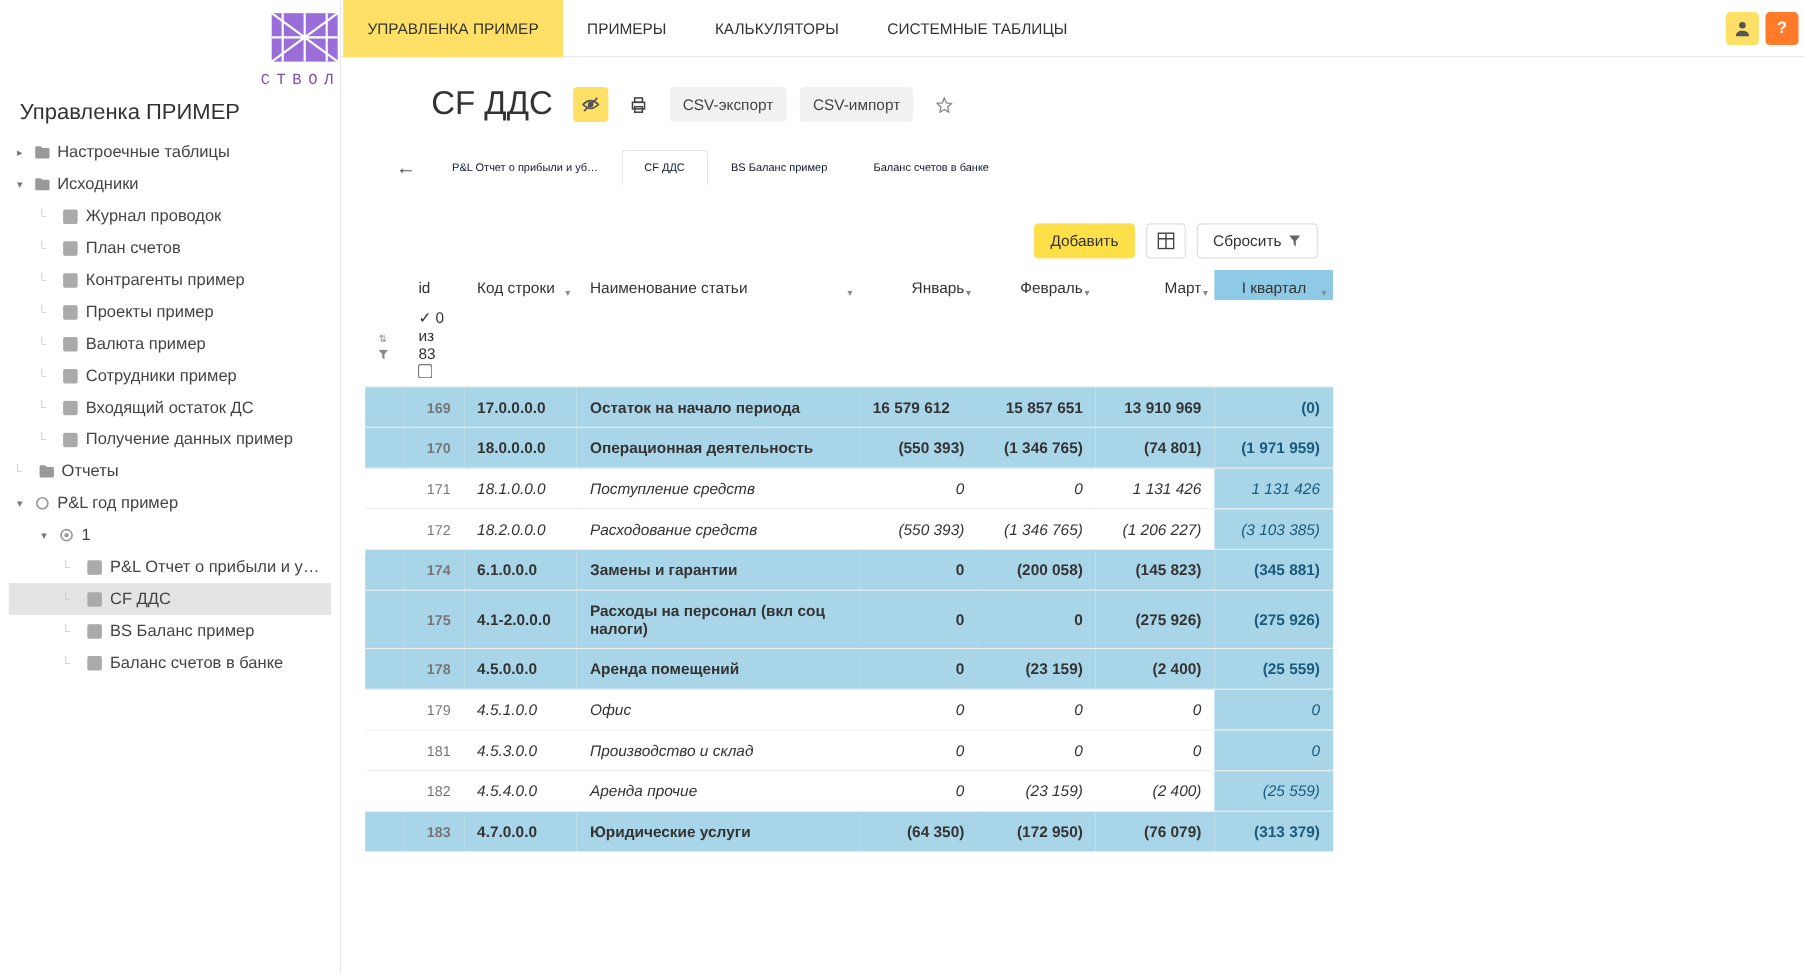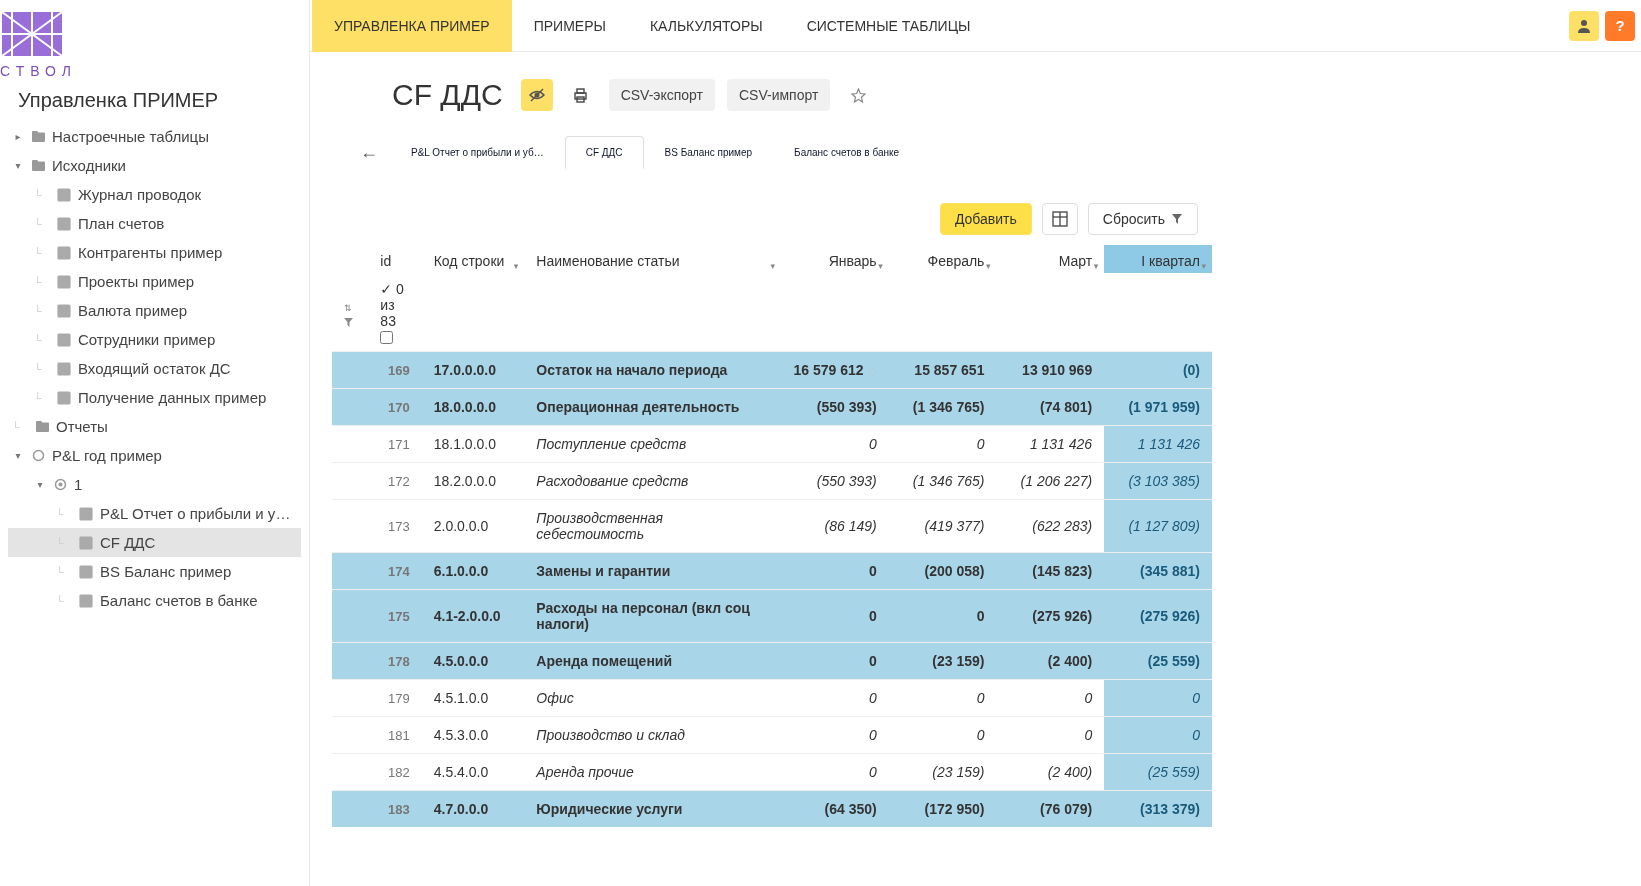--- a/index.html
+++ b/index.html
@@ -1,21 +1,21 @@
 <!DOCTYPE html>
 <html><head>
 <meta charset="utf-8">
 <style>
 * { box-sizing: border-box; margin: 0; padding: 0; }
 body { font-family: -apple-system, BlinkMacSystemFont, "Segoe UI", Arial, sans-serif; font-size: 14px; color: #333; background: #fff; overflow: hidden; }
 .app { display: flex; height: 100vh; }
 
 
 .sidebar { width: 310px; background: #fff; border-right: 1px solid #e8e8e8; display: flex; flex-direction: column; overflow-y: auto; flex-shrink: 0; }
-.logo-area { text-align: left; padding: 10px 0 6px; }
+.logo-area { text-align: right; padding: 10px 0 6px; font-family: Liberation Mono, monospace; }
 .logo-svg { width: 64px; height: 48px; margin: 0 auto; }
 .logo-text { font-size: 14px; letter-spacing: 6px; color: #7a4eb8; margin-top: 2px; font-weight: 300; }
 .project-title { font-size: 20px; font-weight: 400; padding: 4px 18px 10px; color: #333; }
 .tree { padding: 0 8px 20px; }
 .tree-node { display: flex; align-items: center; padding: 6px 4px; cursor: pointer; font-size: 15px; color: #444; gap: 6px; }
 .tree-node.active { background: #e4e4e4; }
 .tree-toggle { width: 12px; text-align: center; color: #777; font-size: 10px; }
 .tree-icon { width: 16px; height: 16px; display: inline-flex; align-items: center; justify-content: center; }
 .tree-label { flex: 1; white-space: nowrap; overflow: hidden; text-overflow: ellipsis; }
 .tree-branch { color: #ccc; margin-right: 4px; font-size: 11px; width: 12px; display: inline-block; }
@@ -47,28 +47,28 @@
 .table-wrap { margin-left: -38px; max-width: 880px; }
 .table-toolbar { display: flex; justify-content: flex-end; align-items: center; gap: 10px; padding: 6px 14px 10px; }
 .tool-btn { height: 32px; padding: 0 14px; display: inline-flex; align-items: center; border-radius: 4px; cursor: pointer; font-size: 14px; border: 1px solid #ddd; background: #fff; gap: 6px; }
 .tool-btn.yellow { background: #fde047; border-color: #ffe066; }
 .tool-btn.icon { padding: 0; width: 36px; justify-content: center; }
 
 table.grid { width: 100%; border-collapse: collapse; font-size: 14px; }
 table.grid th { text-align: left; font-weight: 400; padding: 8px 12px 4px; color: #333; font-size: 14px; position: relative; }
 table.grid th .th-drop { position: absolute; right: 6px; bottom: 2px; color: #888; font-size: 9px; cursor: pointer; }
 table.grid th.num { text-align: right; }
-table.grid th.q1 { background: #8ecae6; }
+table.grid th.q1 { background: #8ecae6; text-align: center; }
 .th-subrow { font-size: 11px; color: #777; padding: 2px 12px 6px; }
 .th-id-col { text-align: right; font-size: 12px; color: #666; }
 .th-ctrl { text-align: center; }
 
 table.grid td { padding: 10px 12px; border-top: 1px solid #eee; }
 table.grid td.id { text-align: right; color: #777; font-size: 13px; }
-table.grid td.code { }
+table.grid td.code { font-style: italic; }
 table.grid td.name { font-style: italic; }
 table.grid td.num { text-align: right; font-style: italic; }
 table.grid tr.bold td { font-weight: 600; font-style: normal; }
 table.grid tr.bold td.code, table.grid tr.bold td.name, table.grid tr.bold td.num { font-style: normal; }
 table.grid tr.hl td { background: #a9d5e8; }
 table.grid td.q1 { background: #a9d5e8; color: #1a5a7a; font-style: italic; }
 table.grid tr.bold td.q1 { font-style: normal; }
 .rowcheck { text-align: center; }
 .cmt-icon { color: #bbb; margin-left: 6px; font-size: 12px; vertical-align: middle; }
 
@@ -430,30 +430,20 @@
               <tr class="">
                 <td class="rowcheck"></td>
                 <td class="id">172</td>
                 <td class="code">18.2.0.0.0</td>
                 <td class="name">Расходование средств</td>
                 <td class="num">(550 393)</td>
                 <td class="num">(1 346 765)</td>
                 <td class="num">(1 206 227)</td>
                 <td class="num q1">(3 103 385)</td>
               </tr>
-              <tr class="">
-                <td class="rowcheck"></td>
-                <td class="id">173</td>
-                <td class="code">2.0.0.0.0</td>
-                <td class="name">Производственная себестоимость</td>
-                <td class="num">(86 149)</td>
-                <td class="num">(419 377)</td>
-                <td class="num">(622 283)</td>
-                <td class="num q1">(1 127 809)</td>
-              </tr>
               <tr class="bold hl">
                 <td class="rowcheck"></td>
                 <td class="id">174</td>
                 <td class="code">6.1.0.0.0</td>
                 <td class="name">Замены и гарантии</td>
                 <td class="num">0</td>
                 <td class="num">(200 058)</td>
                 <td class="num">(145 823)</td>
                 <td class="num q1">(345 881)</td>
               </tr>

